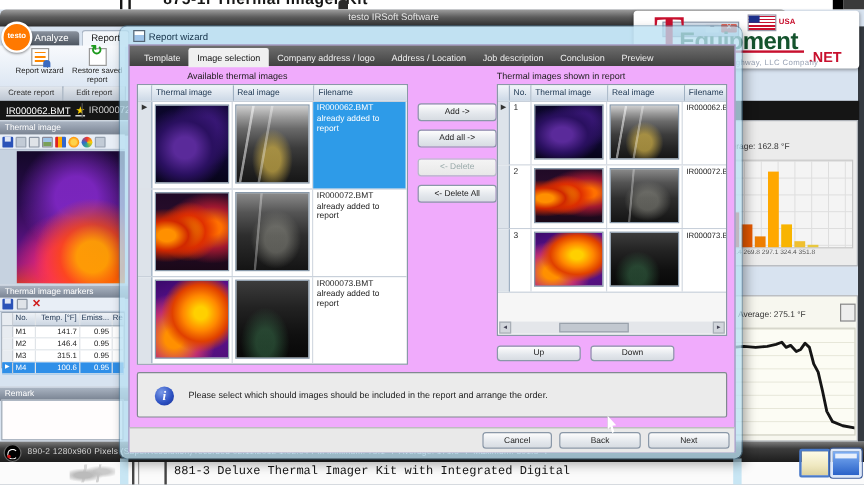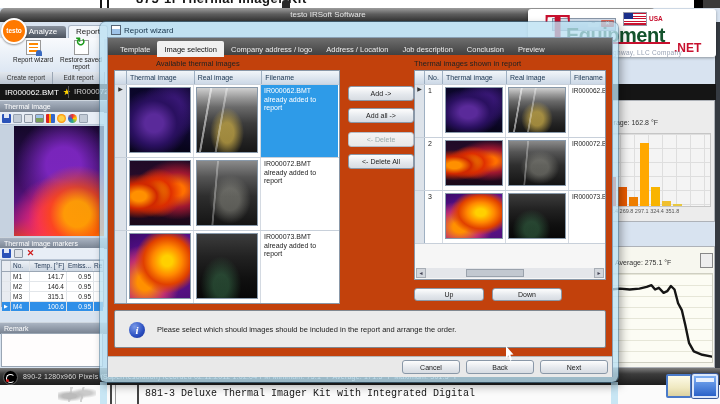--- a/index.html
+++ b/index.html
@@ -37,21 +37,21 @@
   #tab-analyze{left:20px;width:46px;background:linear-gradient(#8a929e,#4c545f);color:#fff;}
   #tab-report{left:68px;top:25px;height:13px;width:38px;background:#f4f7fb;color:#1a1a1a;border:1px solid #aab6c6;border-bottom:none;}
   #ribbon-body{left:0;top:38px;width:104px;height:34px;background:linear-gradient(#f8fafd,#dde7f3);border-bottom:1px solid #b8c4d4;}
   .rib-btn{position:absolute;top:1px;width:46px;height:32px;text-align:center;font-size:6.5px;color:#222;line-height:7px;}
   .rib-ico{display:block;margin:1px auto 1px;width:13px;height:13px;background:#fff;border:1px solid #999;position:relative;}
   .rib-ico.orange:before{content:"";position:absolute;inset:2px;background:repeating-linear-gradient(#f80 0 1.5px,transparent 1.5px 3.5px);}
   .rib-ico.orange:after{content:"";position:absolute;right:-2px;bottom:-2px;width:6px;height:6px;background:#3a6ac0;border-radius:50% 50% 0 0;}
   .rib-ico.green:before{content:"↻";position:absolute;left:1px;top:-2px;color:#1d9a1d;font-size:12px;font-weight:bold;}
   .grpcap{top:72px;height:12px;background:linear-gradient(#e2e7ed,#bcc5d1);font-size:6.5px;color:#333;text-align:center;line-height:12px;border-right:1px solid #9aa6b4;}
   #doc-tabs{left:0;top:84px;width:716px;height:16px;background:#151515;color:#fff;font-size:8px;}
-  #doc-tab-1{position:absolute;left:5px;top:3px;}
+  #doc-tab-1{position:absolute;left:5px;top:3px;text-decoration:underline;}
   #doc-tab-1 .star{color:#ffd200;margin-left:4px;font-size:9px;}
   #doc-tab-sep{position:absolute;left:68px;top:2px;width:1px;height:12px;background:#555;}
   #doc-tab-2{position:absolute;left:74px;top:3px;color:#cfcfcf;}
   
   .phdr{background:linear-gradient(#aab4c2,#76808f);color:#fff;font-size:7px;line-height:11px;padding-left:4px;border-top:1px solid #cdd5de;}
   #th-hdr{left:0;top:100px;width:104px;height:12px;}
   #th-tools{left:0;top:112px;width:104px;height:13px;background:#e8eef6;border-bottom:1px solid #b8c4d4;display:flex;align-items:center;gap:2px;padding-left:2px;box-sizing:border-box;}
   .mini-ico{width:9px;height:9px;border-radius:1px;display:inline-block;}
   .ico-save{background:#2a52b8;position:relative;}
   .ico-save:before{content:"";position:absolute;left:2px;top:0;width:5px;height:4px;background:#dfe6f5;}
@@ -112,21 +112,21 @@
   .task-ico{width:22px;height:20px;border-radius:2px;z-index:6;}
   #ti1{left:666px;top:374px;background:linear-gradient(#fdfbe8,#efe8c0 60%,#dcd2a0);border:2px solid #4a7ac8;}
   #ti2{left:692px;top:374px;background:linear-gradient(#7fb0f4,#2a62c8);border:2px solid #dce8fa;box-shadow:0 0 0 1px #3a5a9a;}
   #ti2:before{content:"";position:absolute;left:2px;top:2px;right:2px;height:4px;background:#e8f0fc;}
   
   #glass{left:100px;top:22px;width:518px;height:360px;background:rgba(186,224,242,.78);border-radius:6px;
     box-shadow:0 0 0 1px rgba(80,130,160,.55),3px 4px 10px rgba(0,0,0,.35);z-index:10;}
   .glass-tail{top:382px;width:7px;height:22px;background:rgba(186,224,242,.78);z-index:10;}
   #dlg-title{position:absolute;left:11px;top:3px;font-size:8px;color:#15324a;display:flex;align-items:center;gap:3px;}
   #dlg-title .dico{width:8px;height:8px;background:linear-gradient(#fff 40%,#9ec3e8 40%);border:1px solid #567;}
-  #dlg-body{position:absolute;left:7px;top:15px;width:504px;height:338px;background:#c2410c;border:1px solid #8aa0b4;box-sizing:content-box;}
+  #dlg-body{position:absolute;left:7px;top:15px;width:504px;height:338px;background:#f0abfc;border:1px solid #8aa0b4;box-sizing:content-box;}
   #tabstrip{position:absolute;left:0;top:0;width:504px;height:17px;background:linear-gradient(#6e6e6e,#414141);white-space:nowrap;padding-left:5px;box-sizing:border-box;}
   .dtab{display:inline-block;font-size:7.5px;color:#efefef;padding:4px 7px 3px;cursor:default;}
   .dtab.active{background:#f0f0f0;color:#111;border-radius:2px 2px 0 0;}
   .tbl-cap{position:absolute;font-size:7.5px;color:#222;}
   
   #ltable{position:absolute;left:6px;top:32px;width:226px;height:234px;background:#fff;border:1px solid #8a98a8;box-sizing:border-box;overflow:hidden;}
   .trow{display:flex;border-bottom:1px solid #c8d0da;}
   .trow.hd{height:13px;}
   .th-cell{background:linear-gradient(#f2f6fa,#ccd8e6);font-size:7px;color:#203a55;line-height:13px;padding-left:3px;border-right:1px solid #9fb0c2;box-sizing:border-box;}
   .sel-cell{width:12px;background:#dde3ea;border-right:1px solid #9fb0c2;box-sizing:border-box;text-align:center;font-size:6px;color:#333;}

